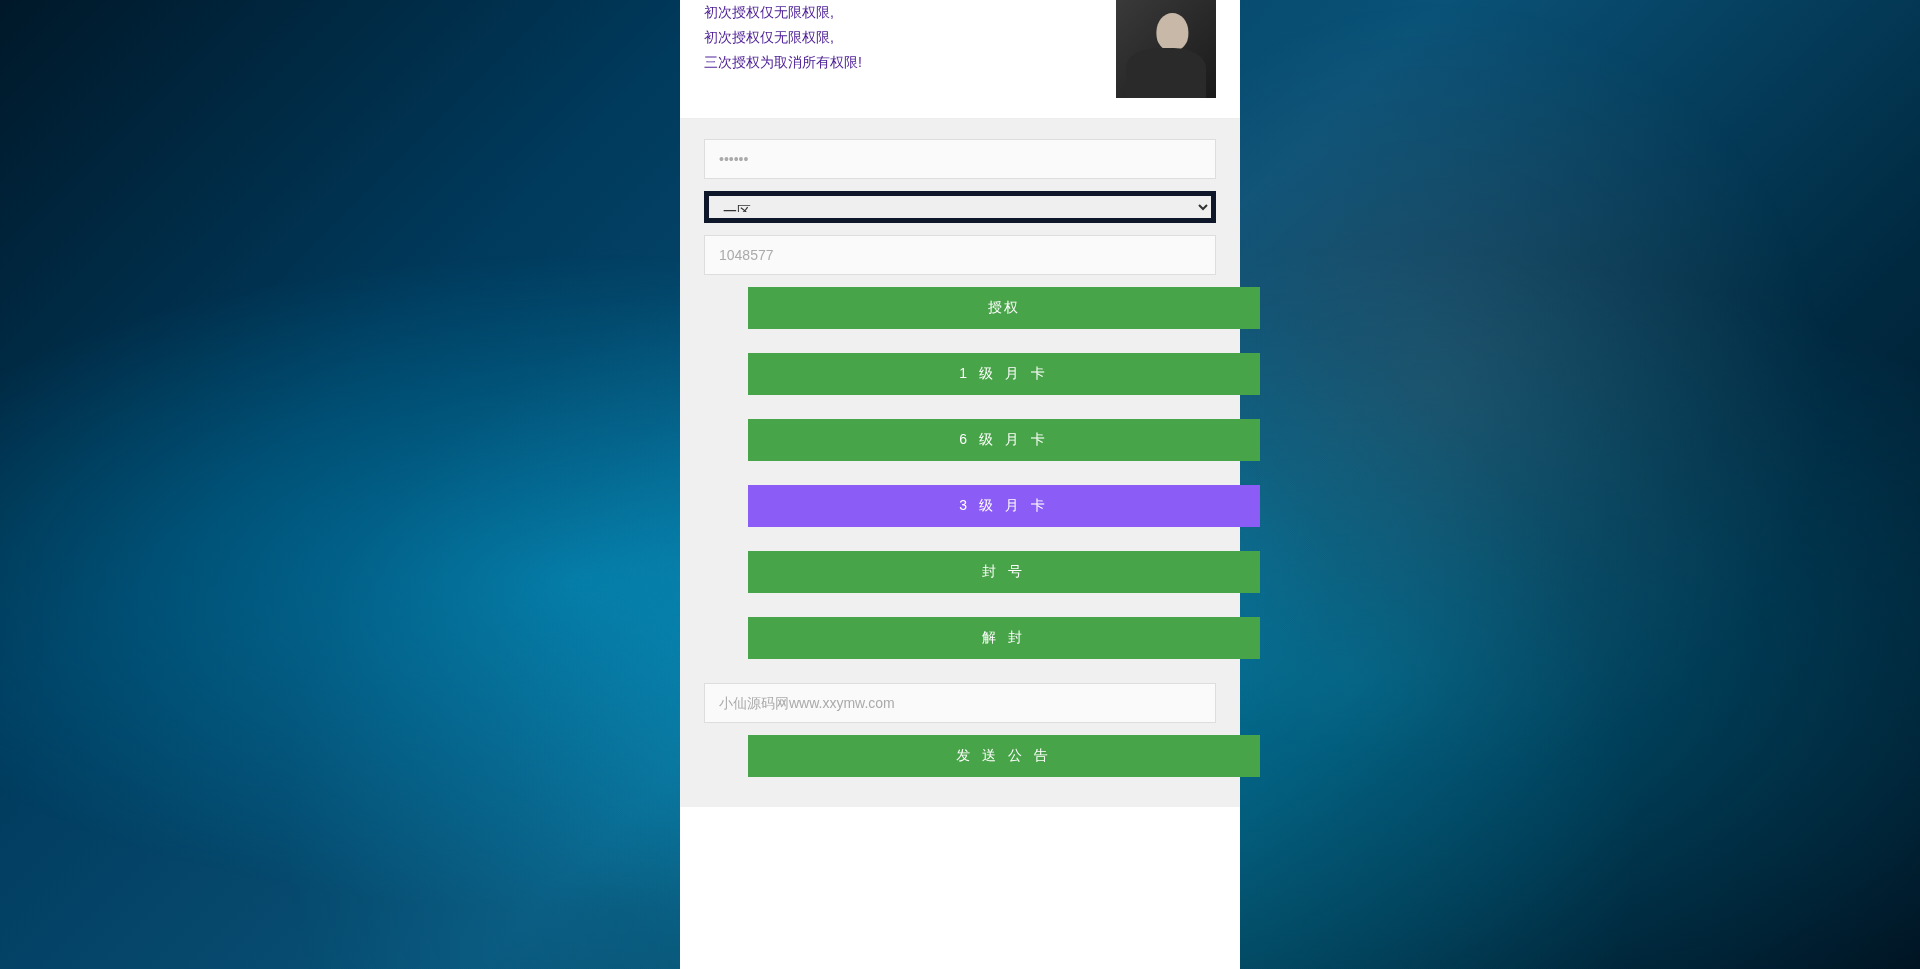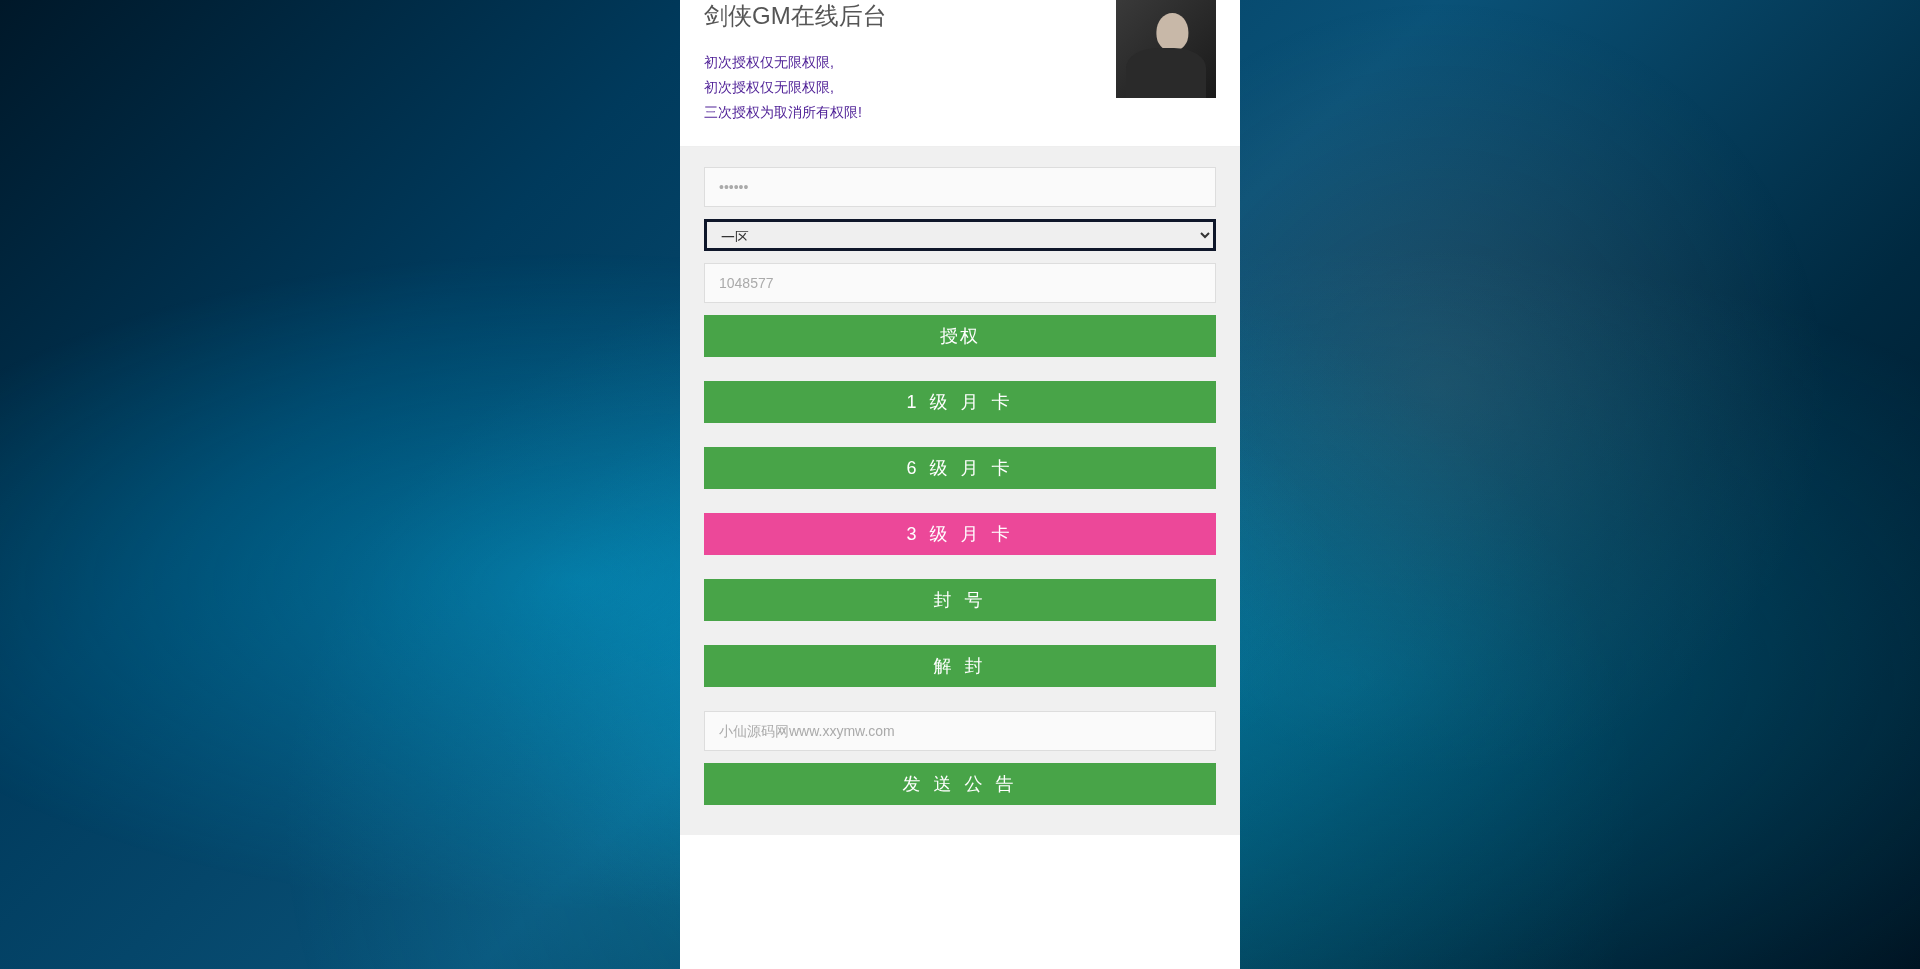--- a/index.html
+++ b/index.html
@@ -104,57 +104,57 @@
       outline: none;
       height: 40px;
     }
     .input-field::placeholder {
       color: #aaa;
     }
     .select-field {
       width: 100%;
       padding: 6px 10px;
       font-size: 14px;
-      border: 3px solid #0f172a;
+      border: 5px solid #0f172a;
       background: #efefef;
       color: #333;
       margin-bottom: 12px;
       height: 32px;
       outline: none;
     }
     .btn {
       width: 100%;
       padding: 12px;
-      font-size: 18px;
+      font-size: 14px;
       color: #fff;
       background: #48a448;
       border: none;
       cursor: pointer;
       margin-bottom: 24px;
       letter-spacing: 4px;
       height: 42px;
       display: flex;
       align-items: center;
       justify-content: center;
+      margin-left: 44px;
     }
     .btn-hover {
-      background: #ec4899;
+      background: #8b5cf6;
     }
     .btn-first {
       letter-spacing: 2px;
       margin-bottom: 24px;
     }
   </style>
 </head>
 <body>
 
 <div class="container">
   <div class="header">
     <div class="header-text">
-      <div class="header-title">剑侠GM在线后台</div>
       <div class="header-desc">
         <div>初次授权仅无限权限,</div>
         <div>初次授权仅无限权限,</div>
         <div>三次授权为取消所有权限!</div>
       </div>
     </div>
     <div class="avatar"></div>
   </div>
 
   <div class="form-area">

